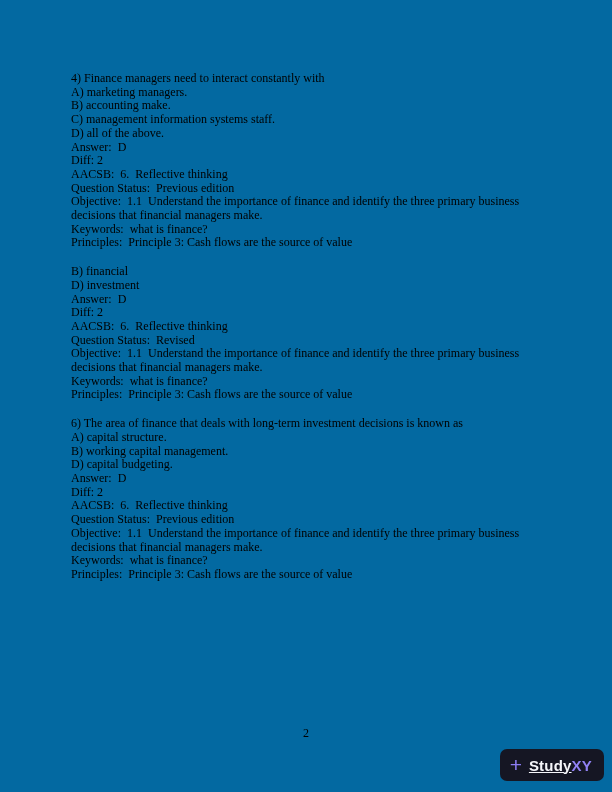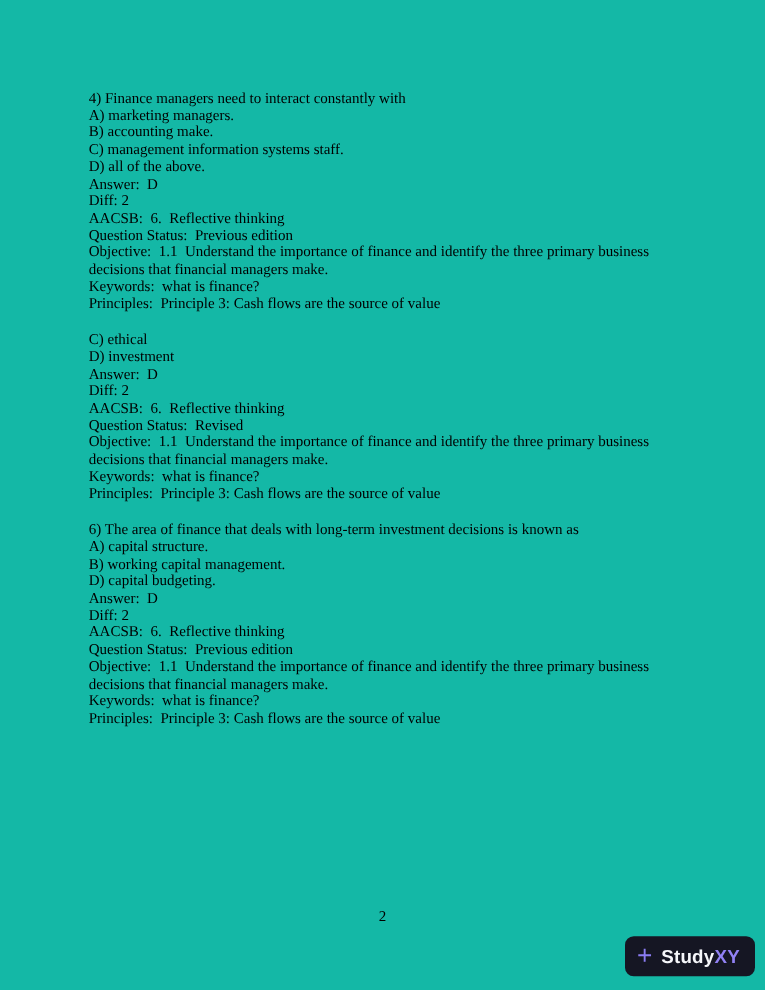--- a/index.html
+++ b/index.html
@@ -4,21 +4,21 @@
 <style>
   html, body {
     margin: 0;
     padding: 0;
     background: #ffffff;
   }
   .page {
     position: relative;
     width: 612px;
     height: 792px;
-    background: #14b8a6;
+    background: #0369a1;
     overflow: hidden;
     font-family: "Liberation Serif", "DejaVu Serif", serif;
     color: #000000;
   }
   .content {
     position: absolute;
     left: 71px;
     top: 72px;
     width: 472px;
     font-size: 12px;
@@ -58,21 +58,21 @@
     font-size: 21px;
     font-weight: 300;
     line-height: 1;
     margin-top: -2px;
   }
   .logo .brand {
     font-size: 15px;
     font-weight: 700;
     letter-spacing: 0.2px;
   }
-  .logo .brand-primary { color: #f5f6fa; }
+  .logo .brand-primary { color: #f5f6fa; text-decoration: underline; }
   .logo .brand-accent  { color: #9181f4; }
 </style>
 </head>
 <body>
 
 <div class="page">
 
   <div class="content" id="questions-container">
       <div class="question-block">
         <div class="line">4) Finance managers need to interact constantly with</div>
@@ -83,21 +83,21 @@
         <div class="line">Answer:  D</div>
         <div class="line">Diff: 2</div>
         <div class="line">AACSB:  6.  Reflective thinking</div>
         <div class="line">Question Status:  Previous edition</div>
         <div class="line">Objective:  1.1  Understand the importance of finance and identify the three primary business</div>
         <div class="line">decisions that financial managers make.</div>
         <div class="line">Keywords:  what is finance?</div>
         <div class="line">Principles:  Principle 3: Cash flows are the source of value</div>
       </div>
       <div class="question-block">
-        <div class="line">C) ethical</div>
+        <div class="line">B) financial</div>
         <div class="line">D) investment</div>
         <div class="line">Answer:  D</div>
         <div class="line">Diff: 2</div>
         <div class="line">AACSB:  6.  Reflective thinking</div>
         <div class="line">Question Status:  Revised</div>
         <div class="line">Objective:  1.1  Understand the importance of finance and identify the three primary business</div>
         <div class="line">decisions that financial managers make.</div>
         <div class="line">Keywords:  what is finance?</div>
         <div class="line">Principles:  Principle 3: Cash flows are the source of value</div>
       </div>

